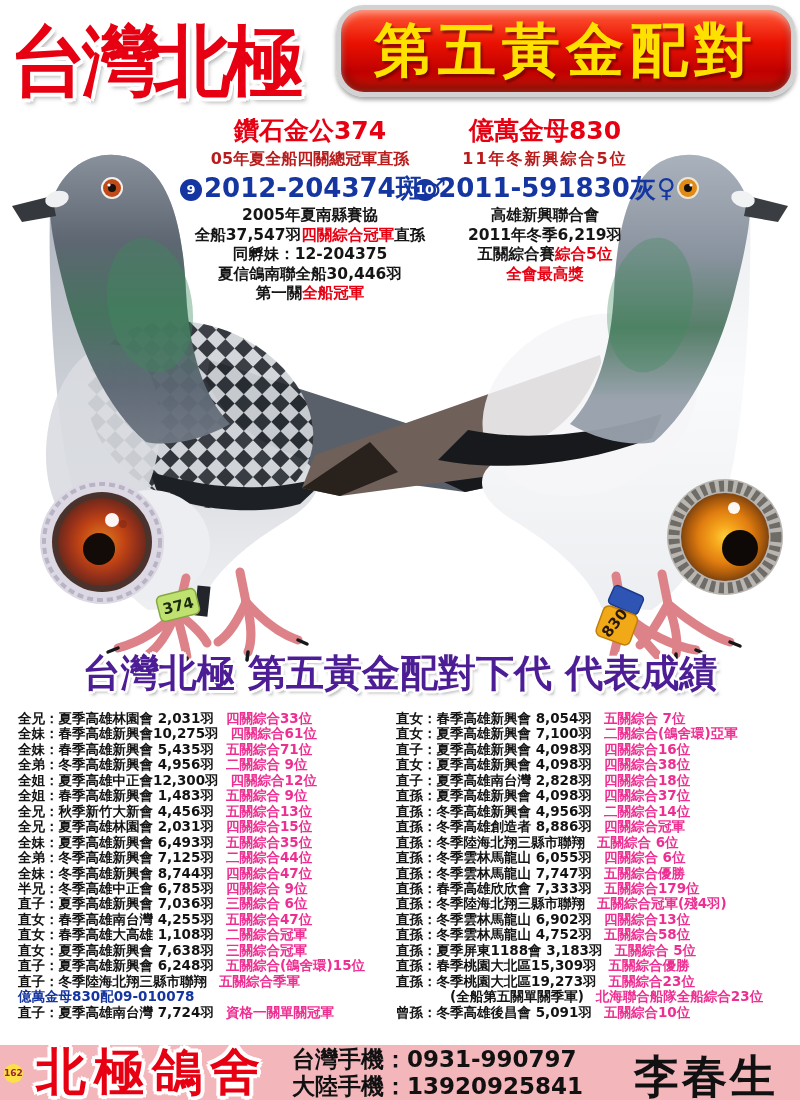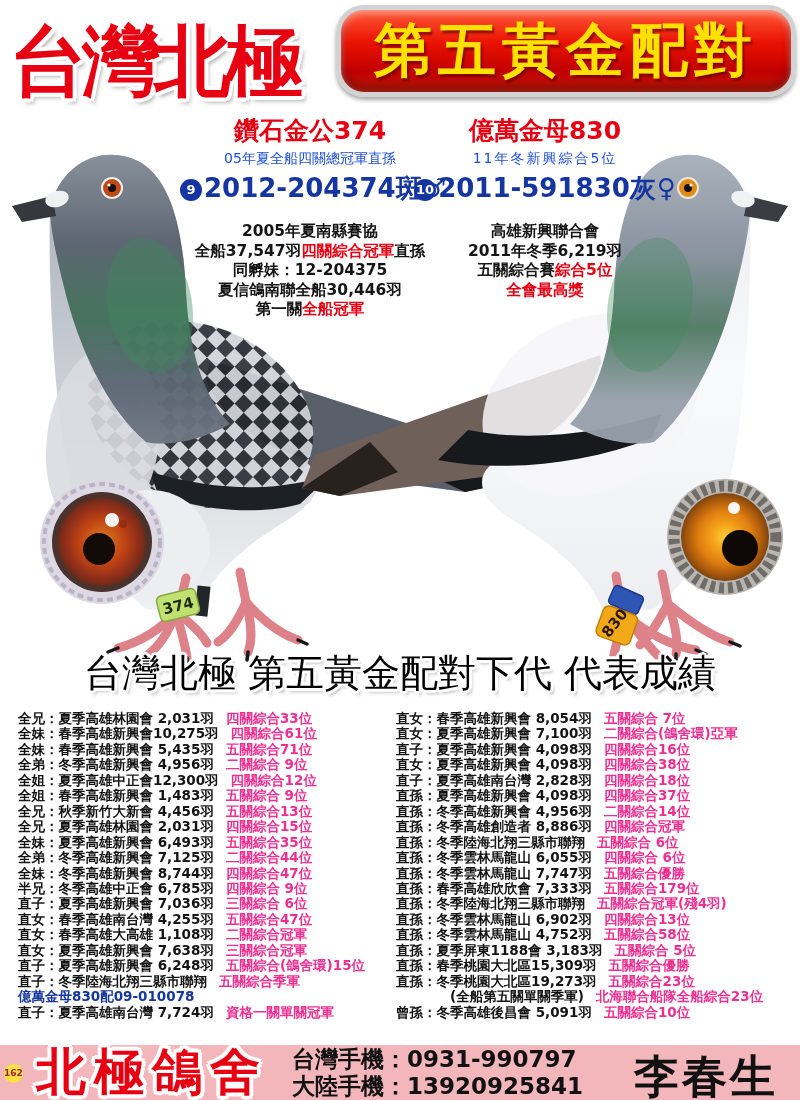--- a/index.html
+++ b/index.html
@@ -17,33 +17,33 @@
          box-shadow:0 3px 4px rgba(0,0,0,.35), inset 0 3px 7px rgba(255,255,255,.45),
                     inset 0 -7px 10px rgba(0,0,0,.35);
          display:flex;align-items:center;justify-content:center;}
   .badge-text{font-size:58px;font-weight:bold;color:#ffe100;letter-spacing:6px;white-space:nowrap;
               text-shadow:2px 3px 2px rgba(90,0,0,.6);}
   
   .info{position:absolute;top:116px;text-align:center;z-index:5;}
   .info-left{left:180px;width:260px;}
   .info-right{left:414px;width:262px;}
   .bname{font-size:25px;font-weight:bold;color:#e60012;line-height:29px;}
-  .bsub{font-size:14px;font-weight:normal;color:#1d4ed8;line-height:27px;white-space:nowrap;}
+  .bsub{font-size:16px;font-weight:bold;color:#b91c1c;line-height:27px;white-space:nowrap;}
   .info-right .bsub{letter-spacing:2px;}
   .bring{font-size:26px;font-weight:bold;color:#1535a0;line-height:32px;white-space:nowrap;}
   .rbadge{display:inline-block;width:22px;height:22px;border-radius:50%;background:#1535a0;
           color:#fff;font-size:13px;line-height:22px;text-align:center;vertical-align:3px;
           margin-right:2px;letter-spacing:0;}
   .rtype{letter-spacing:1px;}
-  .blines{margin-top:18px;}
+  .blines{margin-top:2px;}
   .bline{font-size:15.5px;font-weight:bold;line-height:19.5px;white-space:nowrap;}
   .c-k{color:#151515;} .c-r{color:#e60012;} .c-b{color:#1535a0;margin-top:44px;}
   
   .restitle{position:absolute;top:648px;left:0;width:800px;text-align:center;z-index:5;
-            font-size:38px;font-weight:normal;color:#000000;letter-spacing:0;white-space:nowrap;
+            font-size:38px;font-weight:bold;color:#4c1d95;letter-spacing:0;white-space:nowrap;
             text-shadow:-2px -2px 0 #fff,2px -2px 0 #fff,-2px 2px 0 #fff,2px 2px 0 #fff,
                         0 -3px 0 #fff,0 3px 0 #fff,-3px 0 0 #fff,3px 0 0 #fff,
                         3px 4px 3px rgba(120,120,120,.5);}
   .rescols{position:absolute;top:711px;left:18px;width:776px;display:flex;z-index:5;}
   .rescol-left{width:378px;}
   .rescol-right{width:398px;}
   .rrow{font-size:13.5px;font-weight:bold;line-height:15.45px;white-space:pre;color:#141414;}
   .rrow .res{color:#ee2f92;margin-left:12px;}
   .rrow.blue{color:#1535a0;}
   .rrow.ind{padding-left:54px;}

